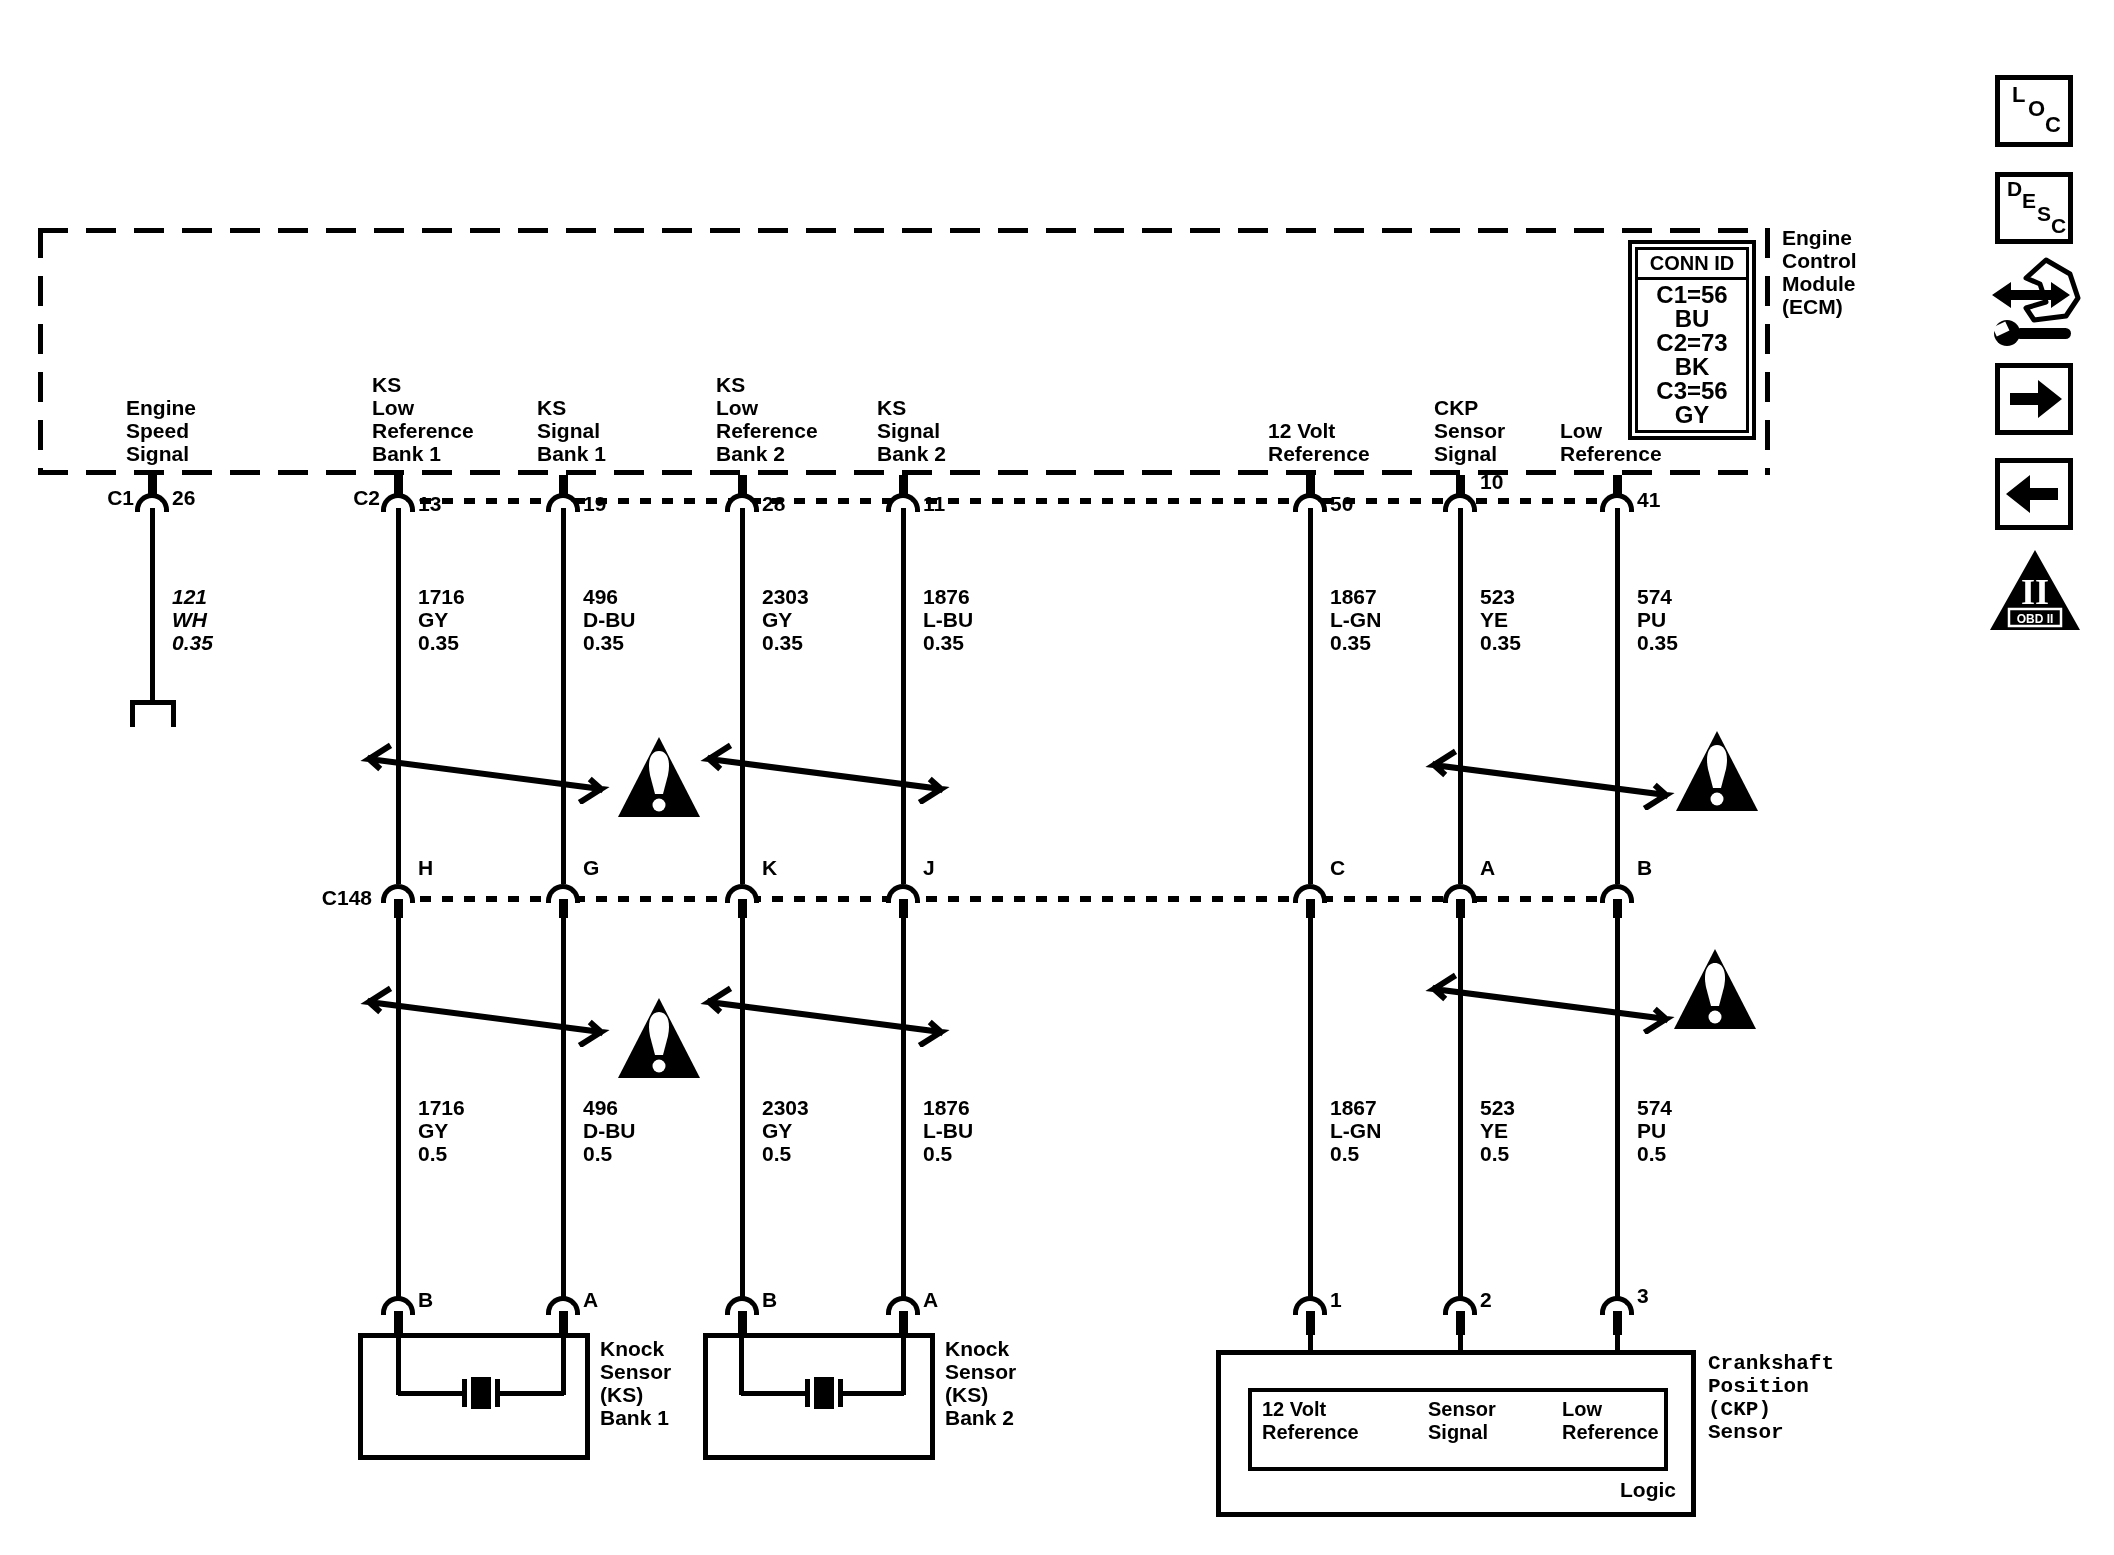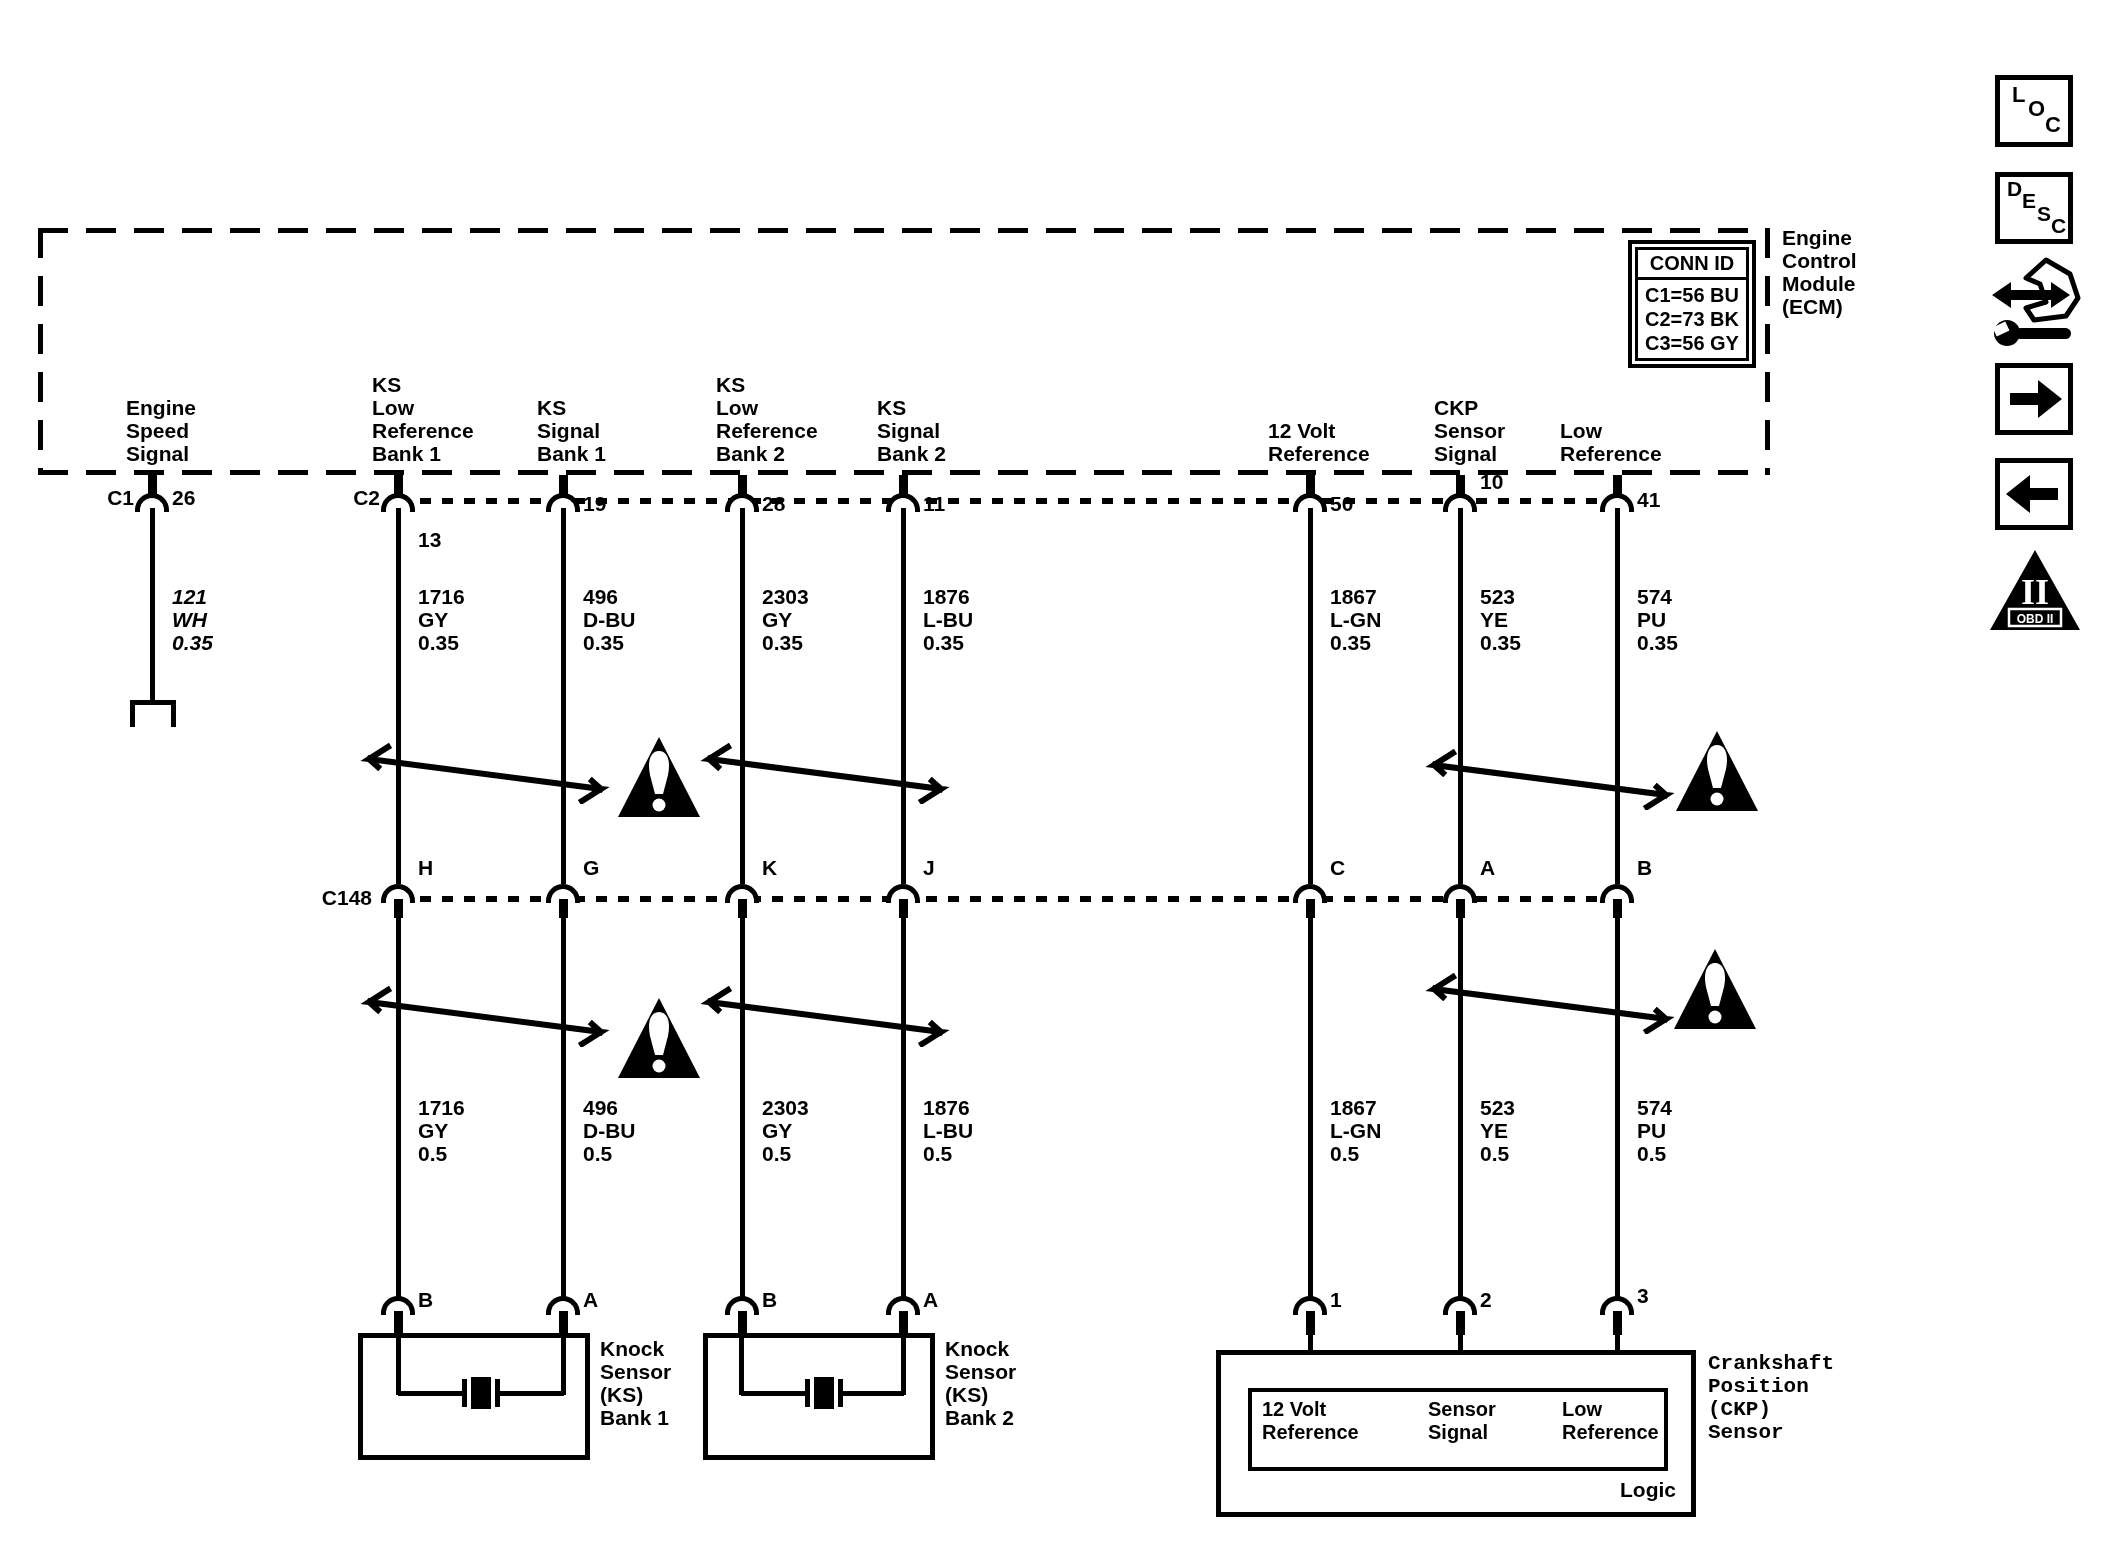--- a/index.html
+++ b/index.html
@@ -13,21 +13,21 @@
   .stub{position:absolute;width:9px;background:#000;}
   .arc{position:absolute;width:34px;height:19px;border:5px solid #000;border-bottom:none;
        border-radius:17px 17px 0 0;background:#fff;box-sizing:border-box;}
   .dash-h{position:absolute;height:5px;background:repeating-linear-gradient(90deg,#000 0 30px,transparent 30px 48px);}
   .dash-v{position:absolute;width:5px;background:repeating-linear-gradient(180deg,#000 0 30px,transparent 30px 48px);}
   .dot-h{position:absolute;height:6px;background:repeating-linear-gradient(90deg,#000 0 11px,transparent 11px 22px);}
   .box{position:absolute;border:5px solid #000;box-sizing:border-box;background:#fff;}
   .ibox{position:absolute;border:4px solid #000;box-sizing:border-box;background:#fff;}
   .connid{position:absolute;left:1628px;top:240px;width:128px;border:4px solid #000;background:#fff;padding:3px;box-sizing:border-box;}
   .connid .hd{border:3px solid #000;text-align:center;font-size:20px;font-weight:700;padding:2px 0;}
-  .connid .bd{border:3px solid #000;border-top:none;text-align:center;font-size:20px;font-weight:700;line-height:24px;padding:3px 0;}
+  .connid .bd{border:3px solid #000;border-top:none;text-align:center;font-size:24px;font-weight:700;line-height:24px;padding:3px 0;}
   .icobox{position:absolute;width:78px;height:72px;border:5px solid #000;box-sizing:border-box;background:#fff;}
   .icobox span{position:absolute;font-weight:700;}
 </style>
 </head>
 <body>
 
 <div class="canvas">
 
   <div class="dash-h" style="left:38px;top:228px;width:1732px;"></div>
   <div class="dash-h" style="left:38px;top:470px;width:1732px;"></div>
@@ -146,21 +146,21 @@
   <div class="stub" style="left:1613px;top:475px;height:21px;"></div>
   <div class="wire" style="left:1615px;top:508px;height:376px;"></div>
   <div class="stub" style="left:1613px;top:899px;height:19px;"></div>
   <div class="wire" style="left:1615px;top:916px;height:382px;"></div>
   <div class="stub" style="left:1613px;top:1311px;height:24px;"></div>
   <div class="wire" style="left:1615px;top:1332px;height:58px;"></div>
 
   <div class="txt r" style="left:90px;top:486px;width:44px;">C1</div>
   <div class="txt" style="left:172px;top:486px;">26</div>
   <div class="txt r" style="left:336px;top:486px;width:44px;">C2</div>
-  <div class="txt" style="left:418px;top:492px;margin-top:36px;">13</div>
+  <div class="txt" style="left:418px;top:492px;">13</div>
   <div class="txt" style="left:583px;top:492px;">19</div>
   <div class="txt" style="left:762px;top:492px;">28</div>
   <div class="txt" style="left:923px;top:492px;">11</div>
   <div class="txt" style="left:1330px;top:492px;">50</div>
   <div class="txt" style="left:1480px;top:470px;">10</div>
   <div class="txt" style="left:1637px;top:488px;">41</div>
 
   <div class="txt" style="left:418px;top:856px;">H</div>
   <div class="txt" style="left:583px;top:856px;">G</div>
   <div class="txt" style="left:762px;top:856px;">K</div>

